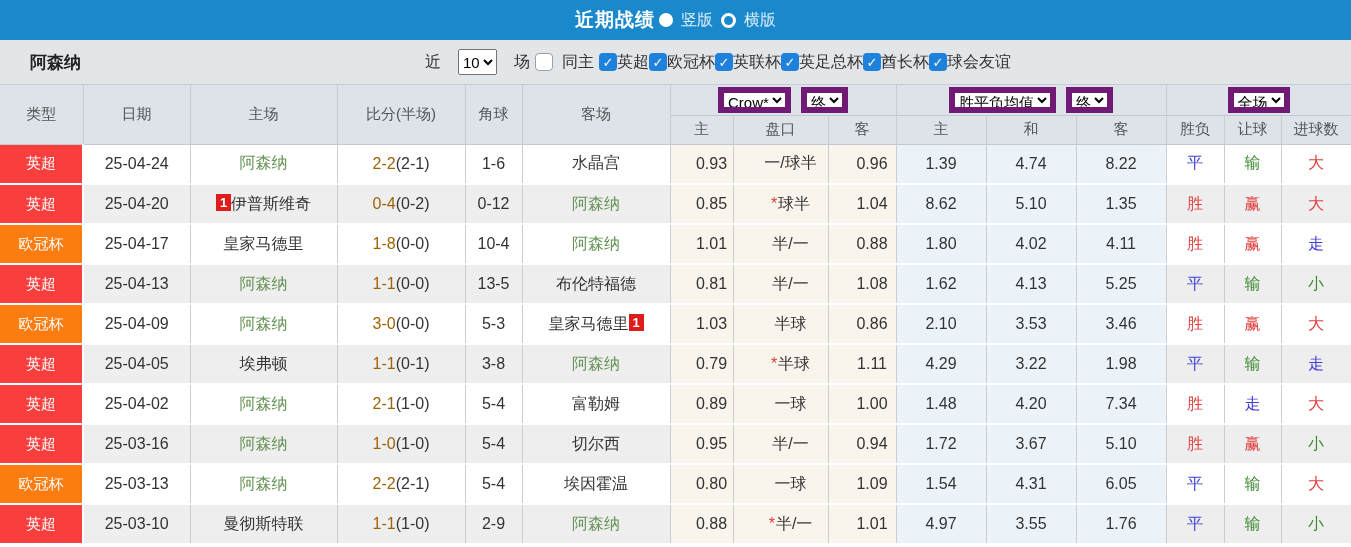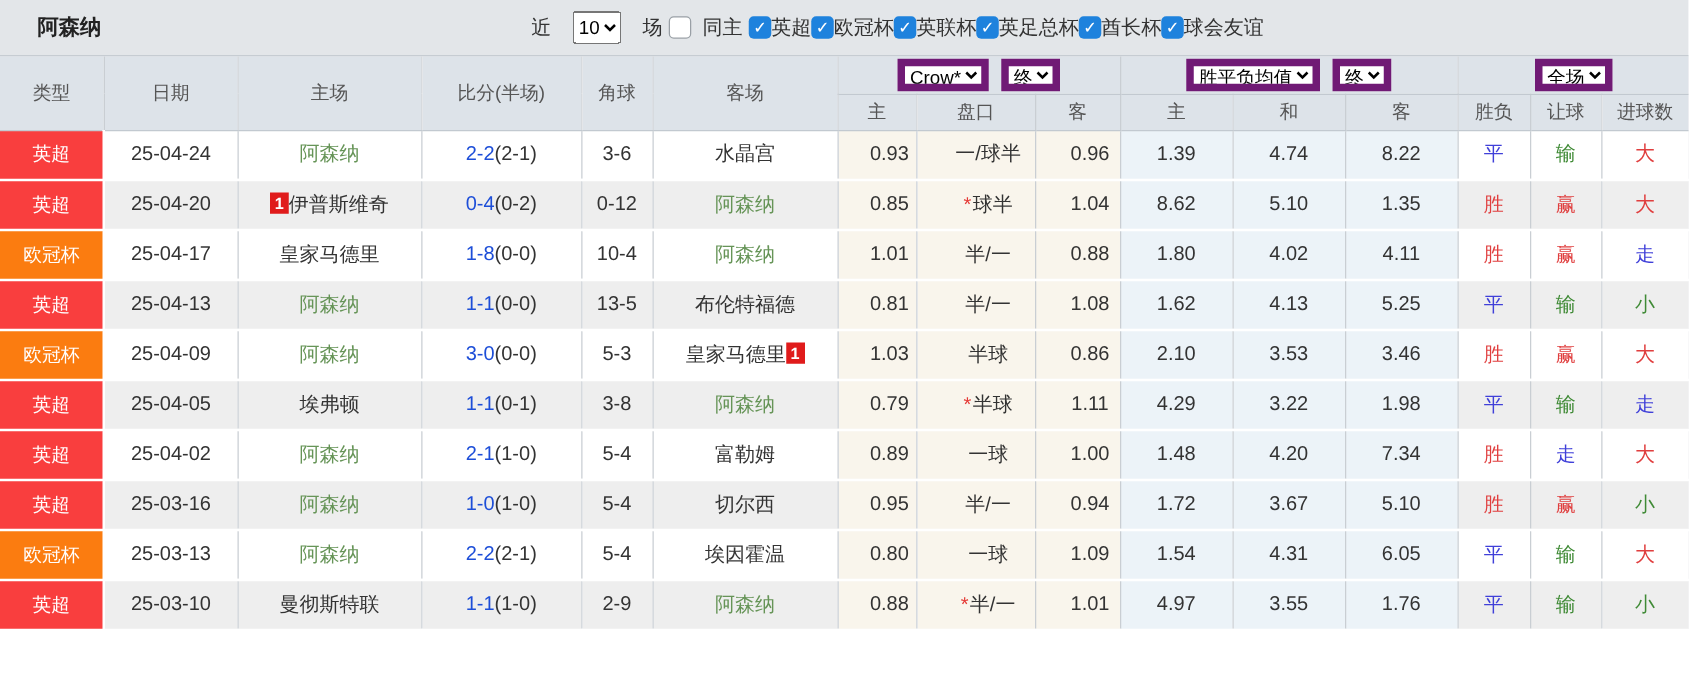--- a/index.html
+++ b/index.html
@@ -35,33 +35,40 @@
   .ctrl-wrap select { font-size:15px; height:26px; background:#fff; border:6px solid #701a75; }
 
   tbody td { height:40px; border-bottom:2px solid #fff; font-size:16px; color:#333; background:#fff; }
   tbody tr:nth-child(even) td { background:#eeeeee; }
   tbody td.beige { background:#f9f5ec !important;padding-left:20px; }
   tbody td.lblue { background:#ecf3f8 !important;margin-top:26px; }
   td.type-red { background:#f93e3e !important; color:#fff; border-right:2px solid #fff; font-size:15px; }
   td.type-orange { background:#fb7c10 !important; color:#fff; border-right:2px solid #fff; font-size:15px; }
 
   .team-green { color:#669457; }
-  .score-red { color:#1d4ed8; }
+  .score-red { color:#a16207; }
   .star { color:#e53935; margin-right:1px; }
   .card { background:#e01b1b; color:#fff; font-size:13px; font-weight:bold; display:inline-block; min-width:15px; height:17px; line-height:17px; padding:0 1px; vertical-align:2px; }
   .card:empty, .star:empty { display:none; }
   .clr-red { color:#e03e3e; }
   .clr-blue { color:#4040d9; }
   .clr-green { color:#3f8a35; }
 </style>
 </head>
 <body>
 
 <div id="app">
 
+  <div class="topbar">
+    <span class="title">近期战绩</span>
+    <span class="radio sel"></span>
+    <span class="radio-label">竖版</span>
+    <span class="radio unsel"></span>
+    <span class="radio-label">横版</span>
+  </div>
 
   <div class="filterbar">
     <span class="team-name">阿森纳</span>
     <div class="filters">
       <span>近</span>
       <select>
         <option>10</option>
       </select>
       <span>场</span>
       <span class="cb unchecked"></span>
@@ -164,21 +171,21 @@
     <tbody>
         <tr>
     <td class="type-red">英超</td>
     <td>25-04-24</td>
     <td>
       <span class="team-green">阿森纳</span>
     </td>
     <td>
       <span class="score-red">2-2</span><span>(2-1)</span>
     </td>
-    <td>3-6</td>
+    <td>1-6</td>
     <td>
       <span>水晶宫</span>
     </td>
     <td class="beige">0.93</td>
     <td class="beige">
       <span>一/球半</span>
     </td>
     <td class="beige">0.96</td>
     <td class="lblue">1.39</td>
     <td class="lblue">4.74</td>

